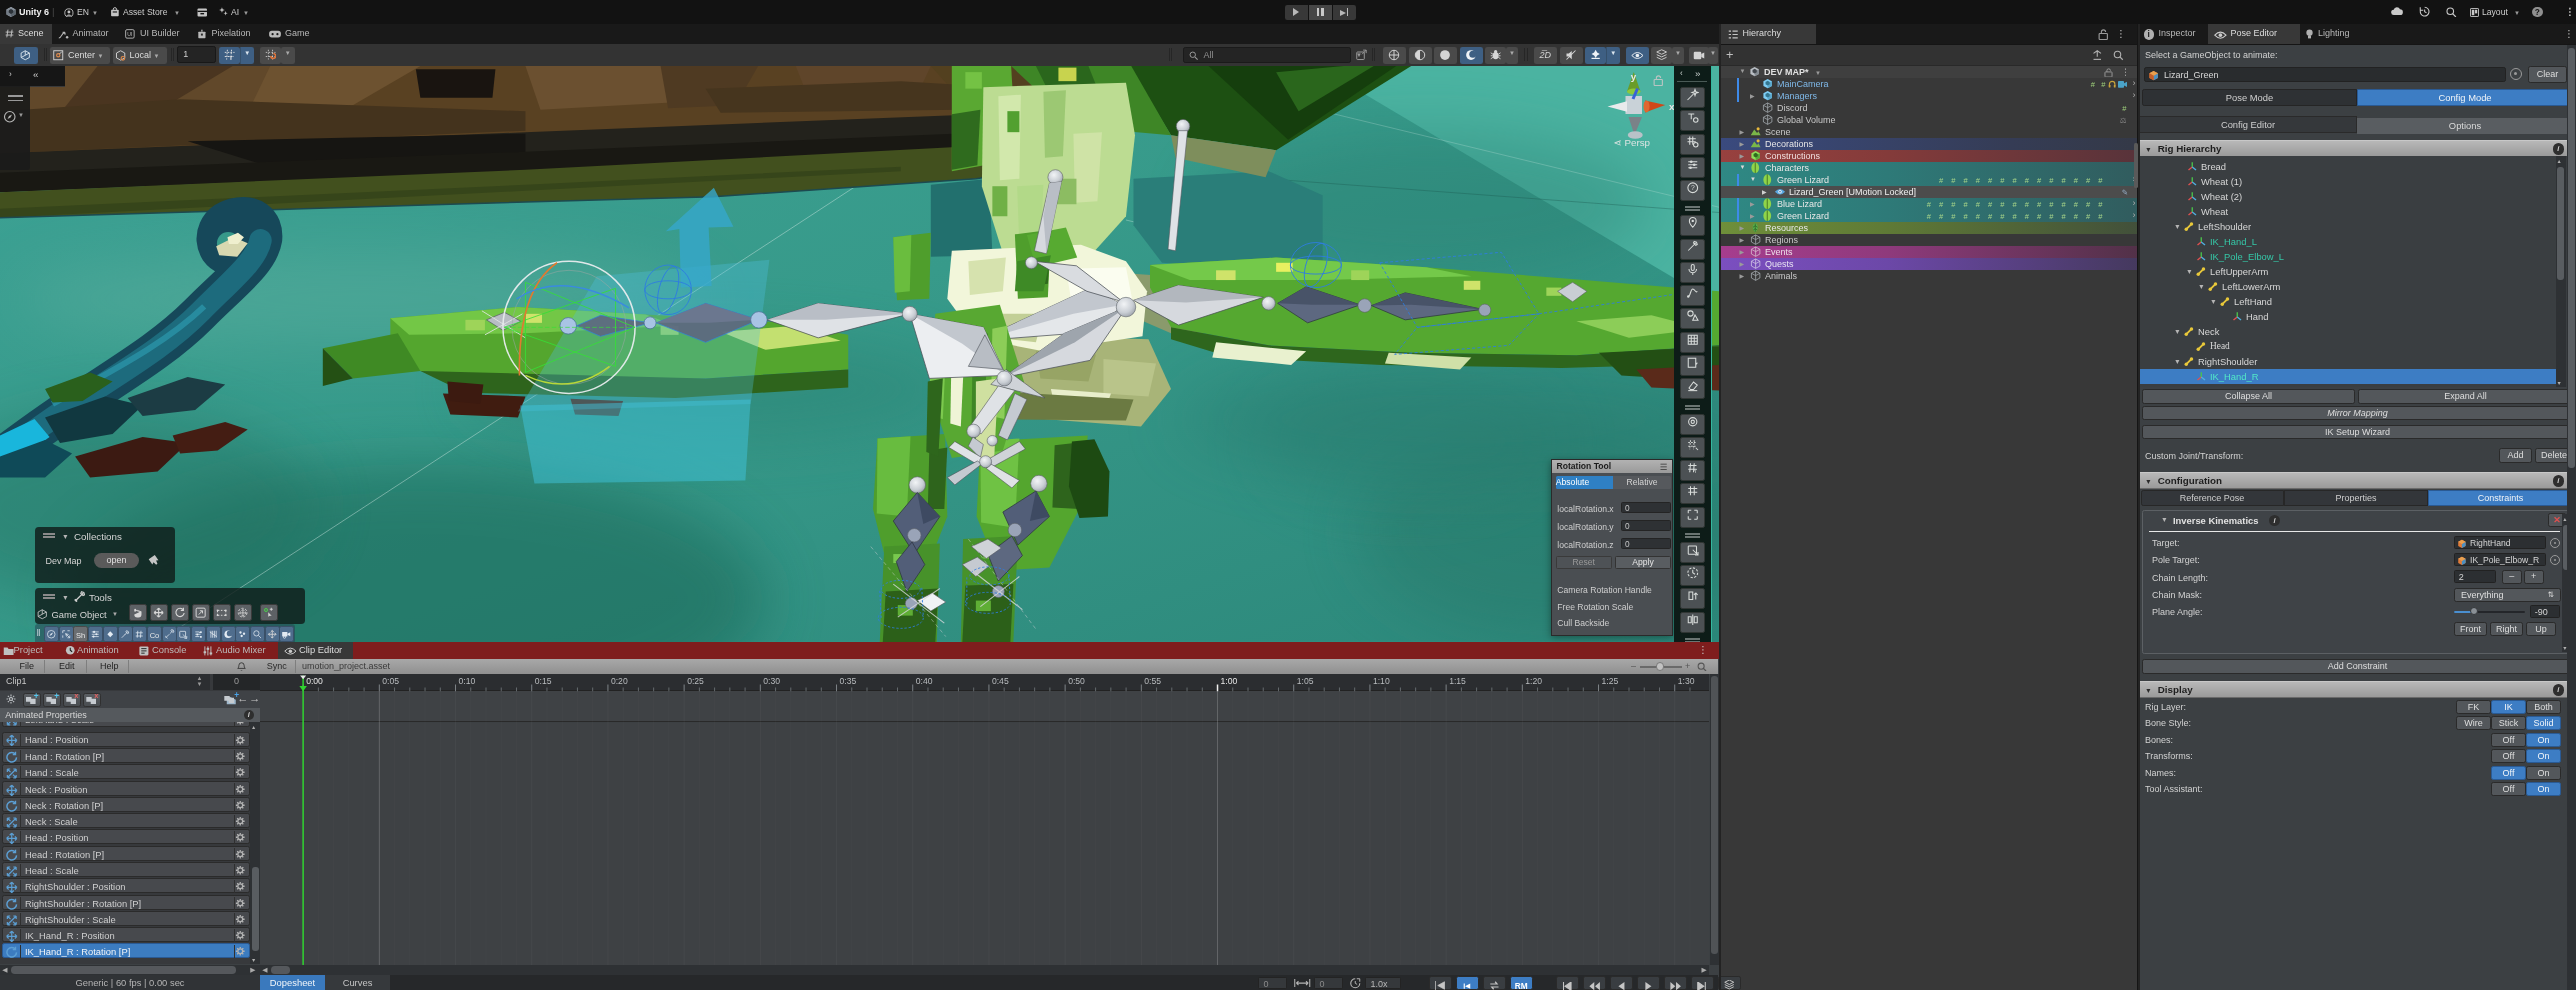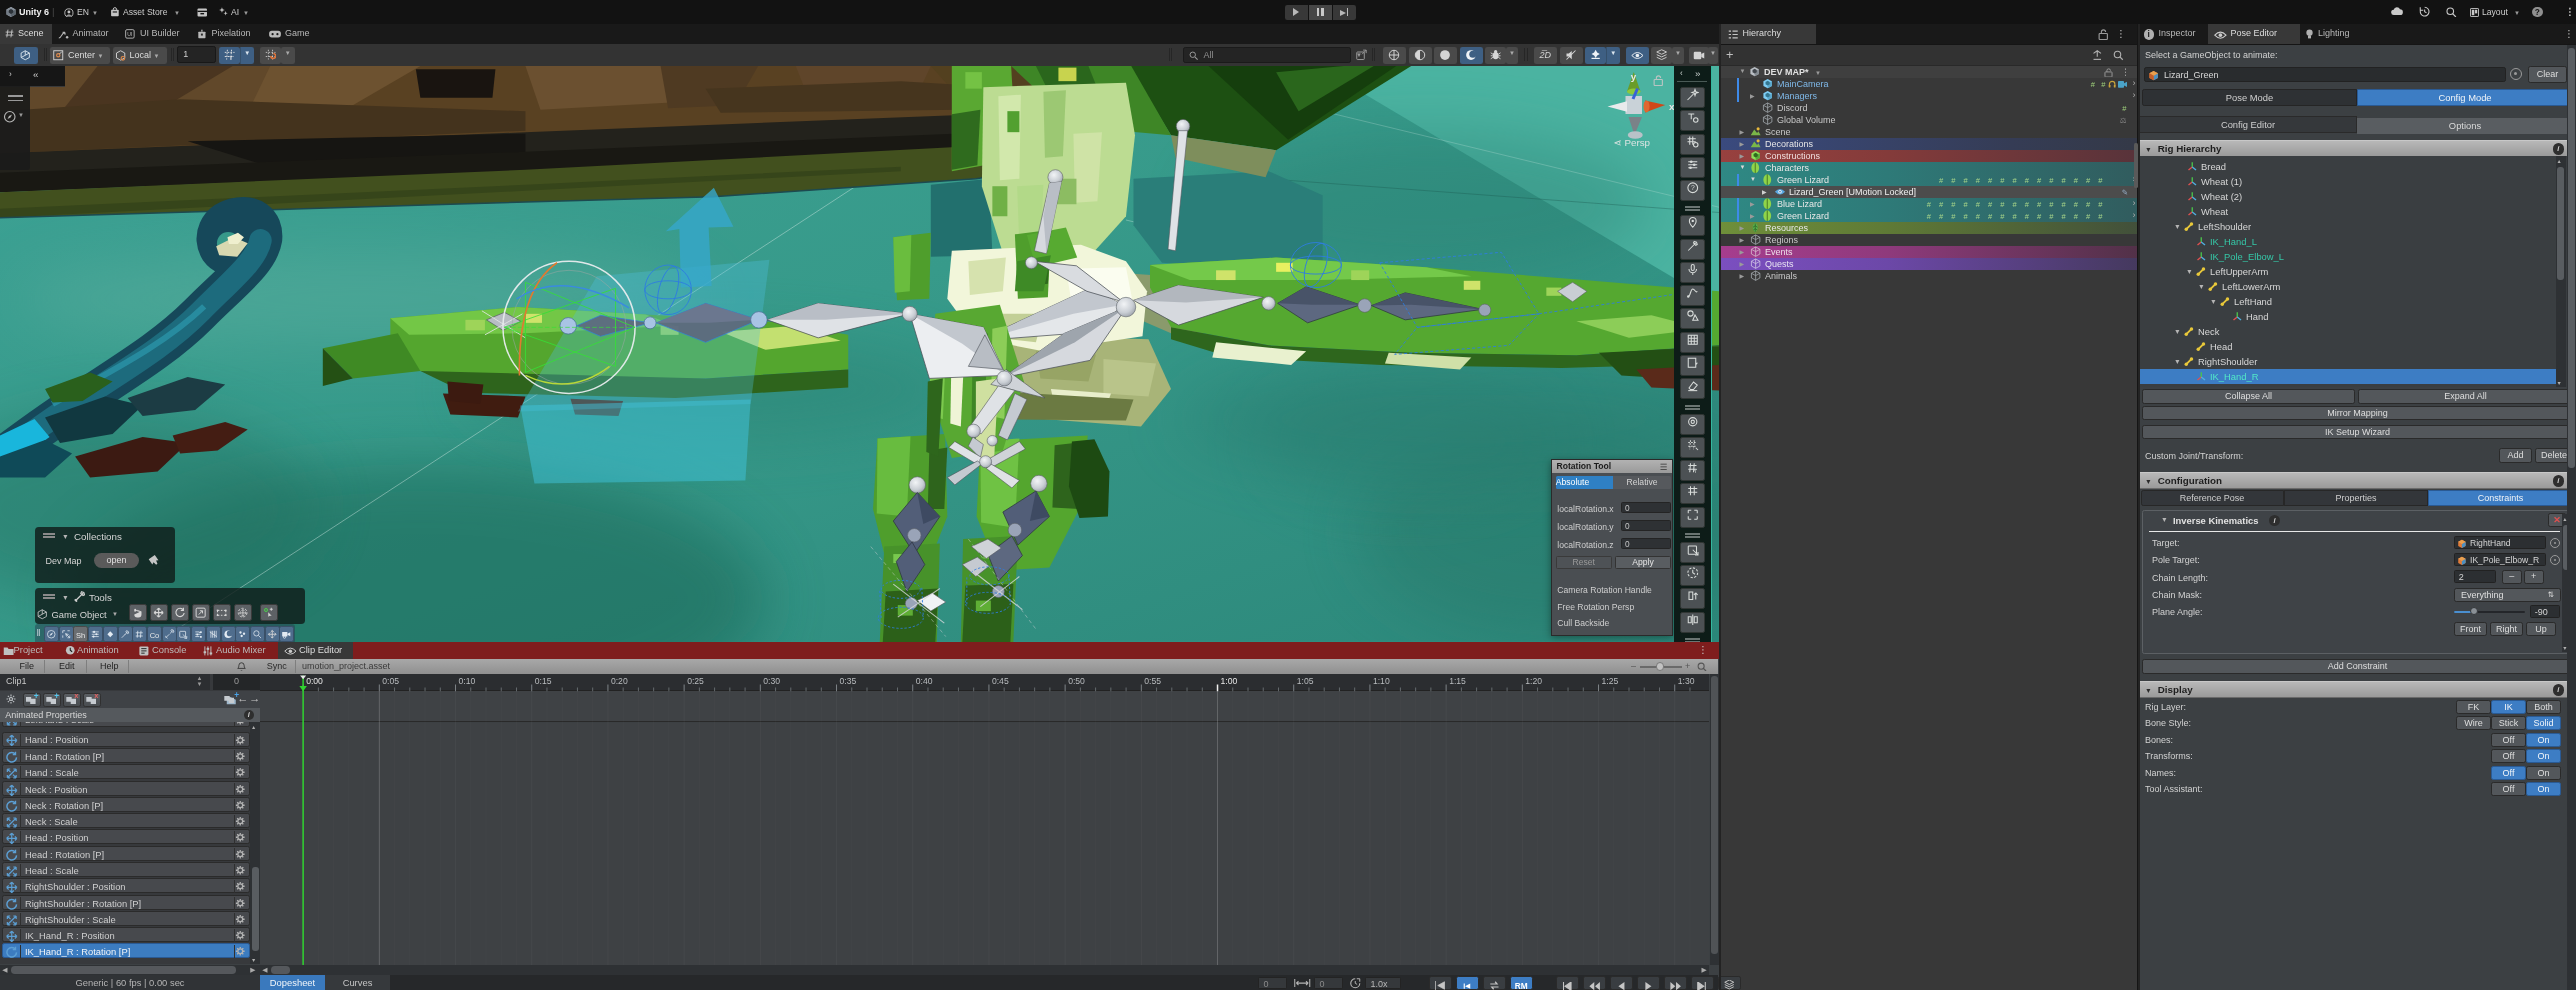--- a/index.html
+++ b/index.html
@@ -762,21 +762,21 @@
     <div style="position:absolute;left:61px;top:15.8px;width:58px;height:12.8px;background:#56595d;border-radius:0 1.5px 1.5px 0;color:#d5d5d5;font-size:8.6px;text-align:center;line-height:12px;">Relative</div>
     <div class="rtl" style="top:44px;">localRotation.x</div>
         <div class="rtf" style="top:42px;">0</div>
     <div class="rtl" style="top:62px;">localRotation.y</div>
         <div class="rtf" style="top:60px;">0</div>
     <div class="rtl" style="top:80px;">localRotation.z</div>
         <div class="rtf" style="top:78px;">0</div>
     <div style="position:absolute;left:3.8px;top:96px;width:56px;height:12.8px;background:#4e5256;border:0.8px solid #3a3a3a;border-radius:1.5px;color:#9a9a9a;font-size:8.6px;text-align:center;line-height:11.3px;">Reset</div>
     <div style="position:absolute;left:63px;top:96px;width:56px;height:12.8px;background:#595d61;border:0.8px solid #333;border-radius:1.5px;color:#e5e5e5;font-size:8.6px;text-align:center;line-height:11.3px;">Apply</div>
     <div class="rtl" style="top:125px;">Camera Rotation Handle</div>
-    <div class="rtl" style="top:142px;">Free Rotation Persp</div>
+    <div class="rtl" style="top:142px;">Free Rotation Scale</div>
     <div class="rtl" style="top:158px;">Cull Backside</div>
   </div>
   
   <div id="vstrip" class="abs" style="left:1674px;top:0;width:38px;height:576px;background:#0d1c18;border-right:1.5px solid #35b89e;">
     <span style="position:absolute;left:6px;top:2.3px;color:#cfd5d3;font-size:8.3px;">‹</span>
     <span style="position:absolute;left:21px;top:2.3px;color:#cfd5d3;font-size:9.8px;">»</span>
     <div style="position:absolute;left:3px;top:15px;width:30px;height:0.8px;background:#4a5a56;"></div>
   <div class="vsb" style="top:21px;"><svg width="13.5" height="13.5" viewBox="0 0 18 18">
             <path d="M2 16 L10 8 M12 2 l1 3 3 1 -3 1 -1 3 -1-3 -3-1 3-1 Z" stroke="#d8dcda" stroke-width="1.4" fill="none"></path>
           </svg></div>
@@ -1151,21 +1151,21 @@
           <span class="rarr" style="left:35px;">▼</span>
           <svg class="raxis" style="left:45px" viewBox="0 0 14 14" width="10.5" height="10.5">
             <use href="#bonic"></use>
           </svg>
           <span class="rtxt" style="left:59px;">Neck</span>
         </div>
       <div class="rrow" style="top:183px;">
           <svg class="raxis" style="left:57px" viewBox="0 0 14 14" width="10.5" height="10.5">
             <use href="#bonic"></use>
           </svg>
-          <span class="rtxt" style="left:71px;">Head</span>
+          <span class="rtxt" style="left:71px;font-family:Liberation Serif, serif;">Head</span>
         </div>
       <div class="rrow" style="top:198px;">
           <span class="rarr" style="left:35px;">▼</span>
           <svg class="raxis" style="left:45px" viewBox="0 0 14 14" width="10.5" height="10.5">
             <use href="#bonic"></use>
           </svg>
           <span class="rtxt" style="left:59px;">RightShoulder</span>
         </div>
       <div class="rrow" style="top:213px;background:#3d7dc4;width:417px;">
           <svg class="raxis" style="left:57px" viewBox="0 0 14 14" width="10.5" height="10.5">
@@ -1174,21 +1174,21 @@
           <span class="rtxt" style="left:71px;color:#52e8c8;">IK_Hand_R</span>
         </div>
       <div class="abs" style="right:10.5px;top:0;width:9.8px;height:231px;background:#2e3134;">
         <div class="abs" style="left:0.8px;top:1.5px;color:#b0b0b0;font-size:5.3px;">▲</div>
         <div class="abs" style="left:1.1px;top:10.5px;width:7.5px;height:113px;background:#595d61;border-radius:3px;"></div>
         <div class="abs" style="left:0.8px;bottom:1.5px;color:#b0b0b0;font-size:5.3px;">▼</div>
       </div>
     </div>
     <div class="abs ubtn" style="left:3px;top:344px;width:213px;height:15px;line-height:13.5px;">Collapse All</div>
     <div class="abs ubtn" style="left:219px;top:344px;width:215px;height:15px;line-height:13.5px;">Expand All</div>
-    <div class="abs ubtn" style="left:3px;top:361px;width:431px;height:14.3px;line-height:12.8px;">Mirror Mapping</div>
+    <div class="abs ubtn" style="left:3px;top:361px;width:431px;height:14.3px;line-height:12.8px;font-style:italic;">Mirror Mapping</div>
     <div class="abs ubtn" style="left:3px;top:380px;width:431px;height:14.3px;line-height:12.8px;">IK Setup Wizard</div>
     <div class="abs" style="left:6px;top:406px;font-size:9px;color:#d2d2d2;">Custom Joint/Transform:</div>
     <div class="abs ubtn" style="left:360px;top:403px;width:33px;height:15px;line-height:13.5px;">Add</div>
     <div class="abs ubtn" style="left:396px;top:403px;width:38px;height:15px;line-height:13.5px;">Delete</div>
     <div class="abs uhead" style="left:0px;top:427px;width:437px;height:16.5px;"><span style="margin-left:6px;font-size:6.8px;color:#2a2a2a;">▼</span><span style="margin-left:6px;">Configuration</span><div class="uinfo" style="right:12px;">i</div></div>
     <div class="abs" style="left:1.5px;top:445px;width:143px;height:15.8px;background:#33363a;border:0.8px solid #272727;border-radius:2.3px 0 0 2.3px;color:#cfcfcf;font-size:9px;text-align:center;line-height:14.3px;">Reference Pose</div>
     <div class="abs" style="left:145px;top:445px;width:144px;height:15.8px;background:#33363a;border:0.8px solid #272727;color:#cfcfcf;font-size:9px;text-align:center;line-height:14.3px;">Properties</div>
     <div class="abs" style="left:289px;top:445px;width:145px;height:15.8px;background:#3d7dc4;border:0.8px solid #2a5a94;border-radius:0 2.3px 2.3px 0;color:#f0f4f8;font-size:9px;text-align:center;line-height:14.3px;">Constraints</div>
     <div class="abs" style="left:3px;top:465px;width:431px;height:144px;background:#3f4347;border:0.8px solid #5c6064;border-radius:2.3px;">
       <span class="abs" style="left:18px;top:5.3px;font-size:6.8px;color:#b5b5b5;">▼</span>

